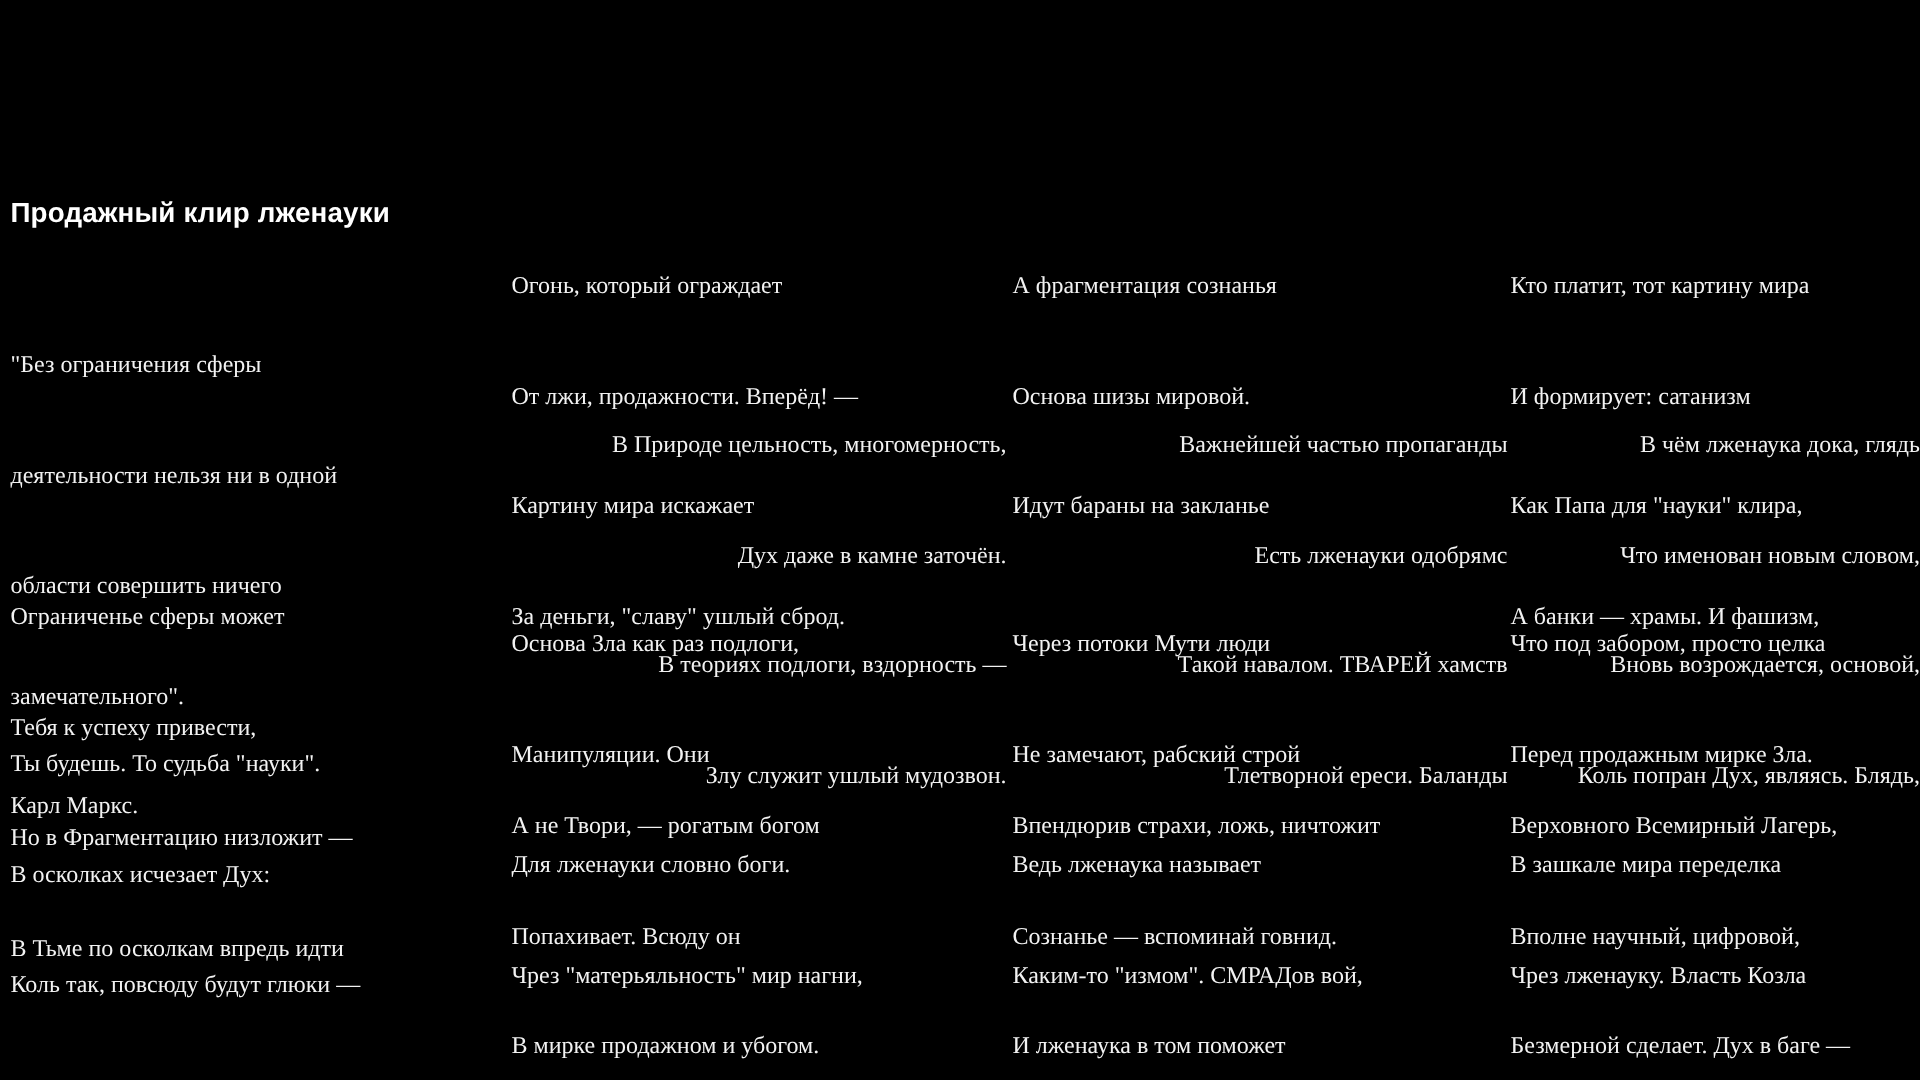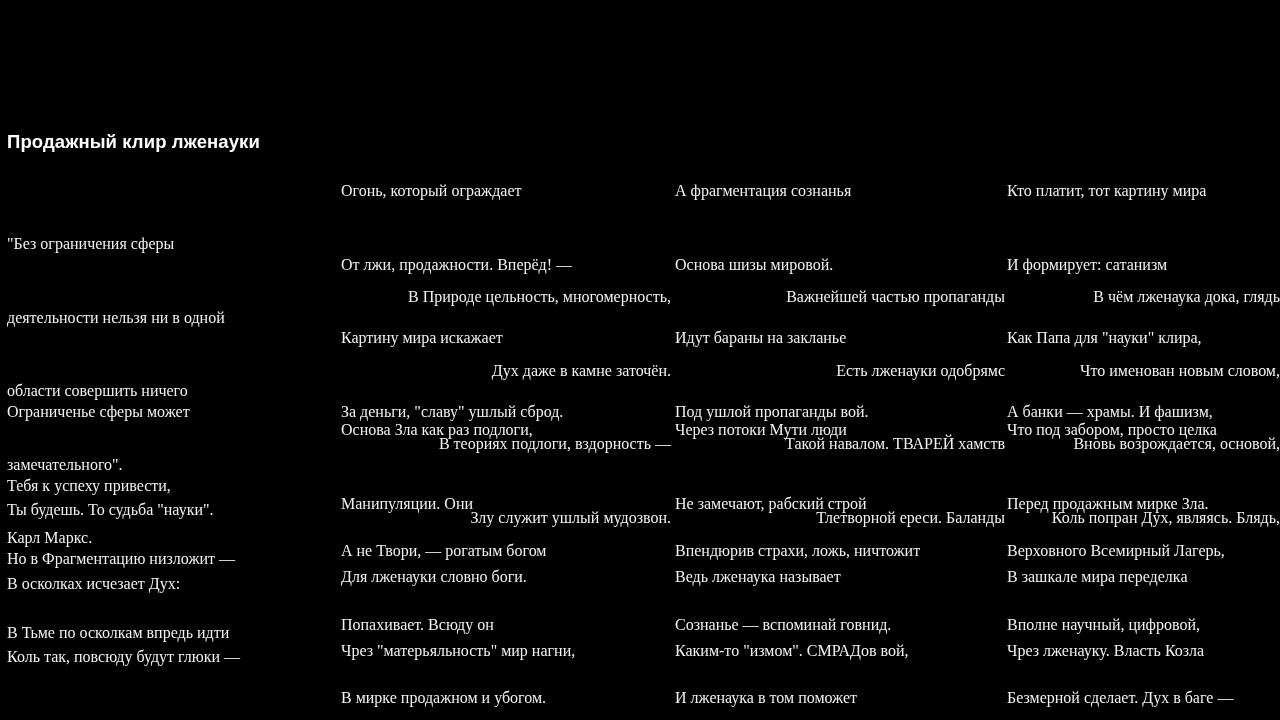--- a/index.html
+++ b/index.html
@@ -138,21 +138,20 @@
     </div>
 
   </div>
 
   <div class="column" id="column-3">
 
     <div class="stanza s-a">
       <span class="line">А фрагментация сознанья</span>
       <span class="line">Основа шизы мировой.</span>
       <span class="line">Идут бараны на закланье</span>
-      <span class="line">Под ушлой пропаганды вой.</span>
     </div>
 
     <div class="stanza s-b">
       <span class="line">Важнейшей частью пропаганды</span>
       <span class="line">Есть лженауки одобрямс</span>
       <span class="line">Такой навалом. ТВАРЕЙ хамств</span>
       <span class="line">Тлетворной ереси. Баланды</span>
     </div>
 
     <div class="stanza s-c">

